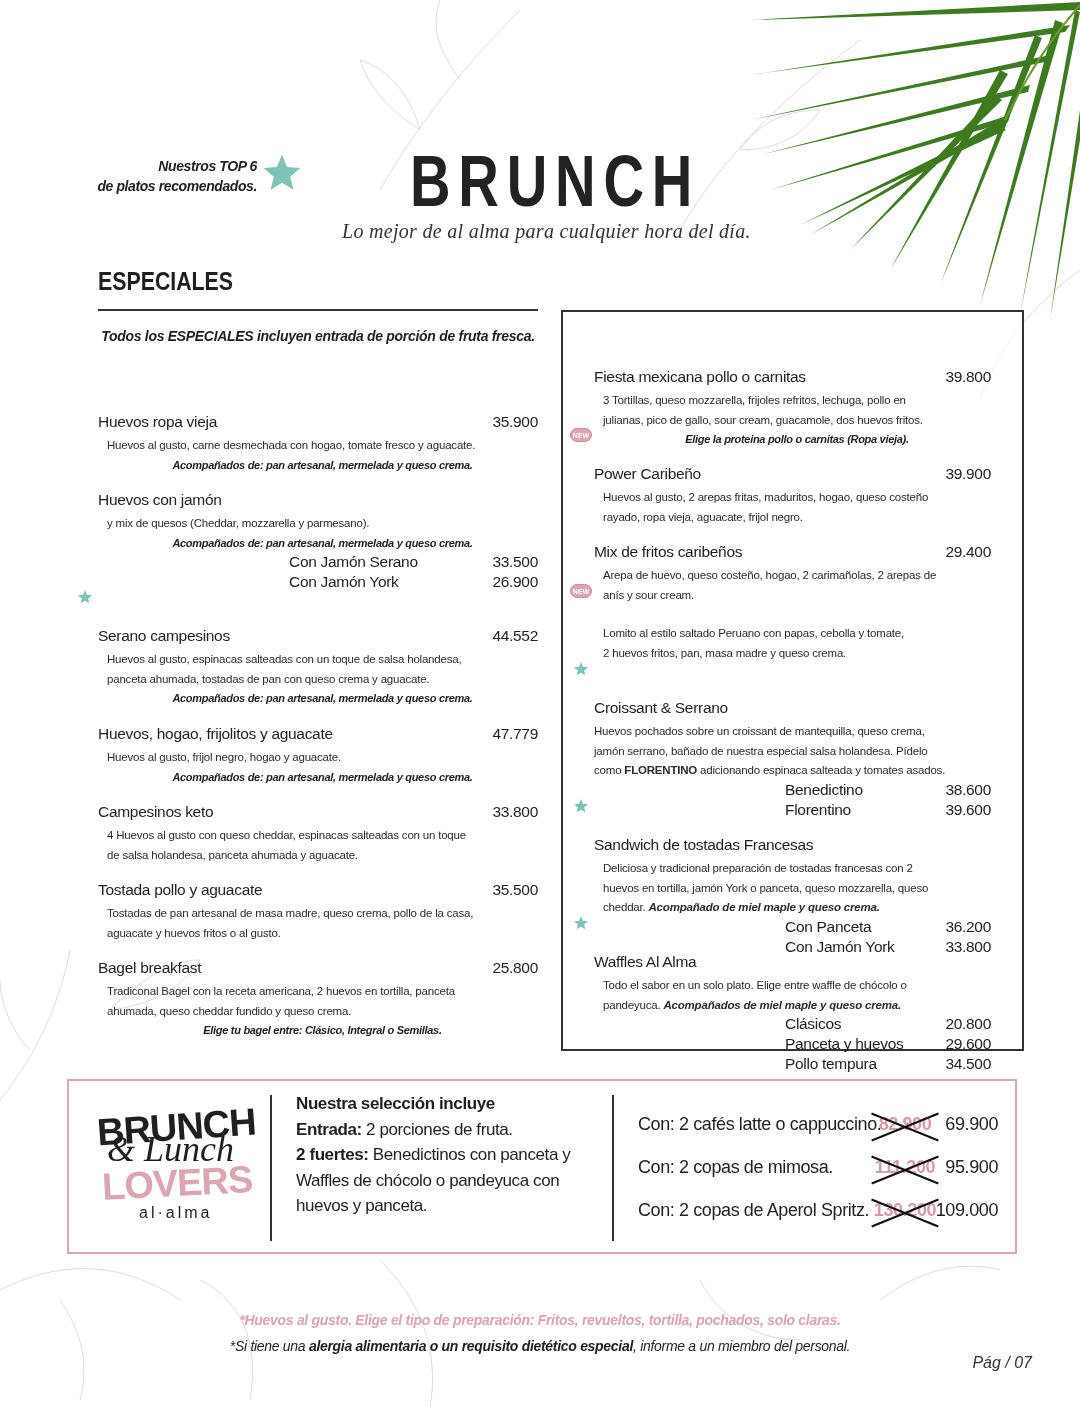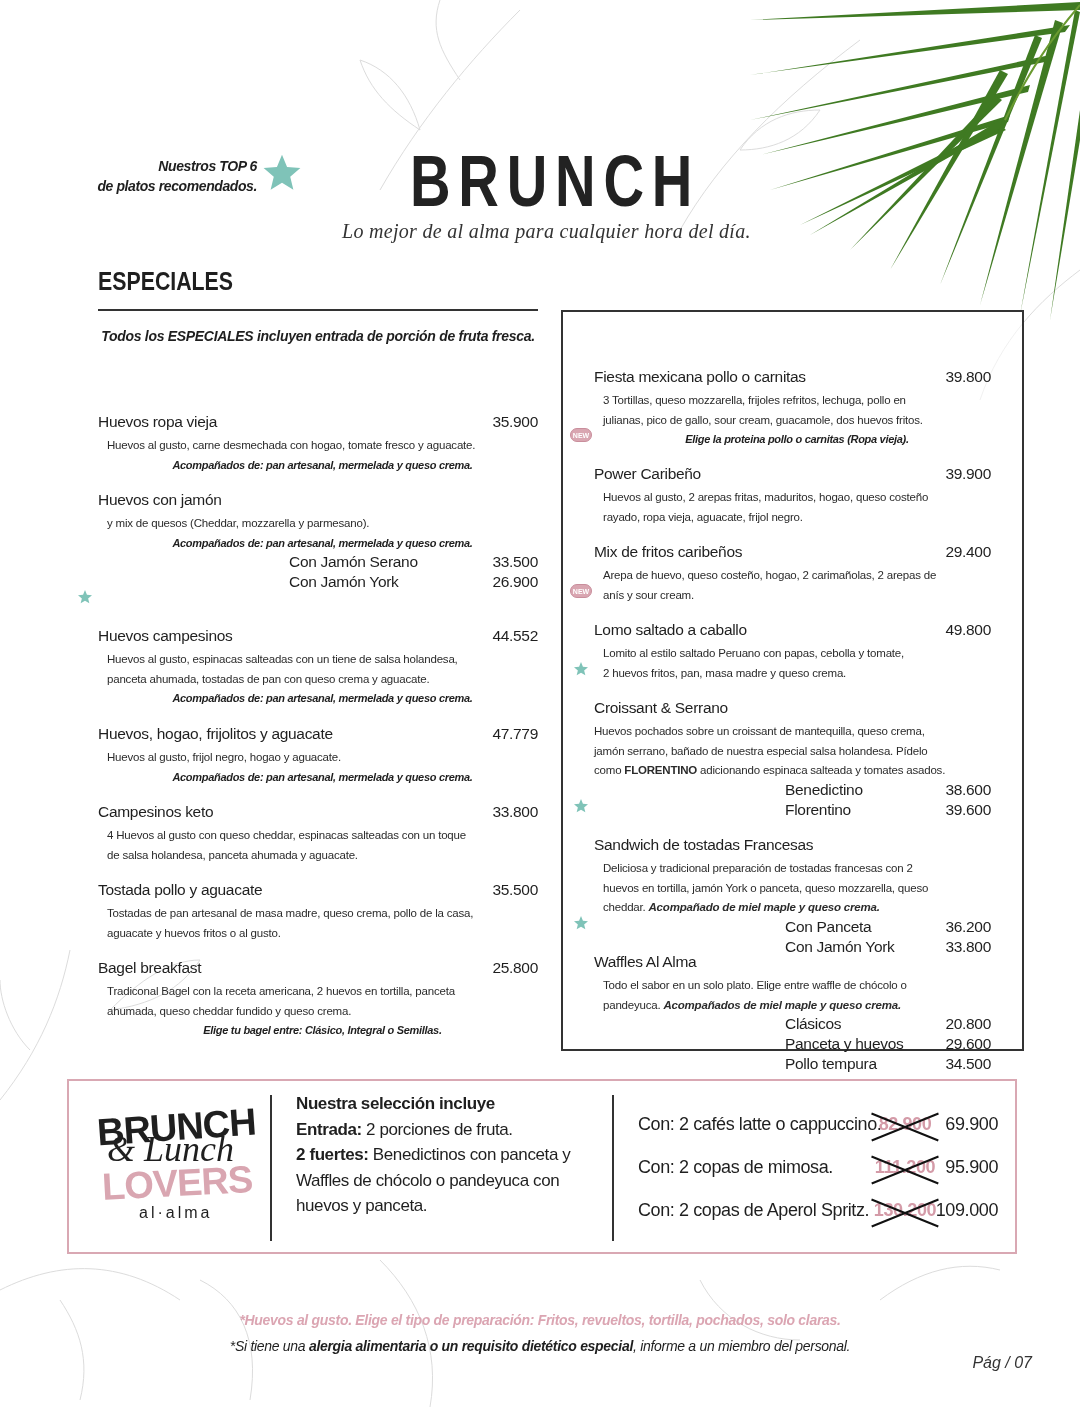--- a/index.html
+++ b/index.html
@@ -152,25 +152,25 @@
     <span class="variant-name" style="left:191px;">Con Jamón York</span>
     <span class="variant-price">26.900</span>
   </div>
 </div>
 
 <svg class="star-icon" style="left:77px; top:589px;" viewBox="0 0 24 24">
   <path d="M12 1.5 L14.9 8.6 L22.5 9.2 L16.7 14.1 L18.5 21.5 L12 17.5 L5.5 21.5 L7.3 14.1 L1.5 9.2 L9.1 8.6 Z" fill="#7fc3b8"></path>
 </svg>
 <div class="item" style="left:98px; top:588px; width:440px;">
   <div class="item-head">
-    <span class="item-name">Huevos campesinos</span>
+    <span class="item-name">Serano campesinos</span>
     <span class="item-price">44.552</span>
   </div>
   <div class="item-desc">
-    <div>Huevos al gusto, espinacas salteadas con un tiene de salsa holandesa,</div>
+    <div>Huevos al gusto, espinacas salteadas con un toque de salsa holandesa,</div>
     <div>panceta ahumada, tostadas de pan con queso crema y aguacate.</div>
   </div>
   <div class="item-note">Acompañados de: pan artesanal, mermelada y queso crema.</div>
 </div>
 
 <div class="item" style="left:98px; top:686px; width:440px;">
   <div class="item-head">
     <span class="item-name">Huevos, hogao, frijolitos y aguacate</span>
     <span class="item-price">47.779</span>
   </div>
@@ -244,24 +244,20 @@
     <span class="item-price">29.400</span>
   </div>
   <div class="item-desc">
     <div>Arepa de huevo, queso costeño, hogao, 2 carimañolas, 2 arepas de</div>
     <div>anís y sour cream.</div>
   </div>
 </div>
 
 <div class="new-icon" style="left:570px; top:584px;">NEW</div>
 <div class="item" style="left:594px; top:582px; width:397px;">
-  <div class="item-head">
-    <span class="item-name">Lomo saltado a caballo</span>
-    <span class="item-price">49.800</span>
-  </div>
   <div class="item-desc">
     <div>Lomito al estilo saltado Peruano con papas, cebolla y tomate,</div>
     <div>2 huevos fritos, pan, masa madre y queso crema.</div>
   </div>
 </div>
 
 <svg class="star-icon" style="left:573px; top:661px;" viewBox="0 0 24 24">
   <path d="M12 1.5 L14.9 8.6 L22.5 9.2 L16.7 14.1 L18.5 21.5 L12 17.5 L5.5 21.5 L7.3 14.1 L1.5 9.2 L9.1 8.6 Z" fill="#7fc3b8"></path>
 </svg>
 <div class="item" style="left:594px; top:660px; width:397px;">

